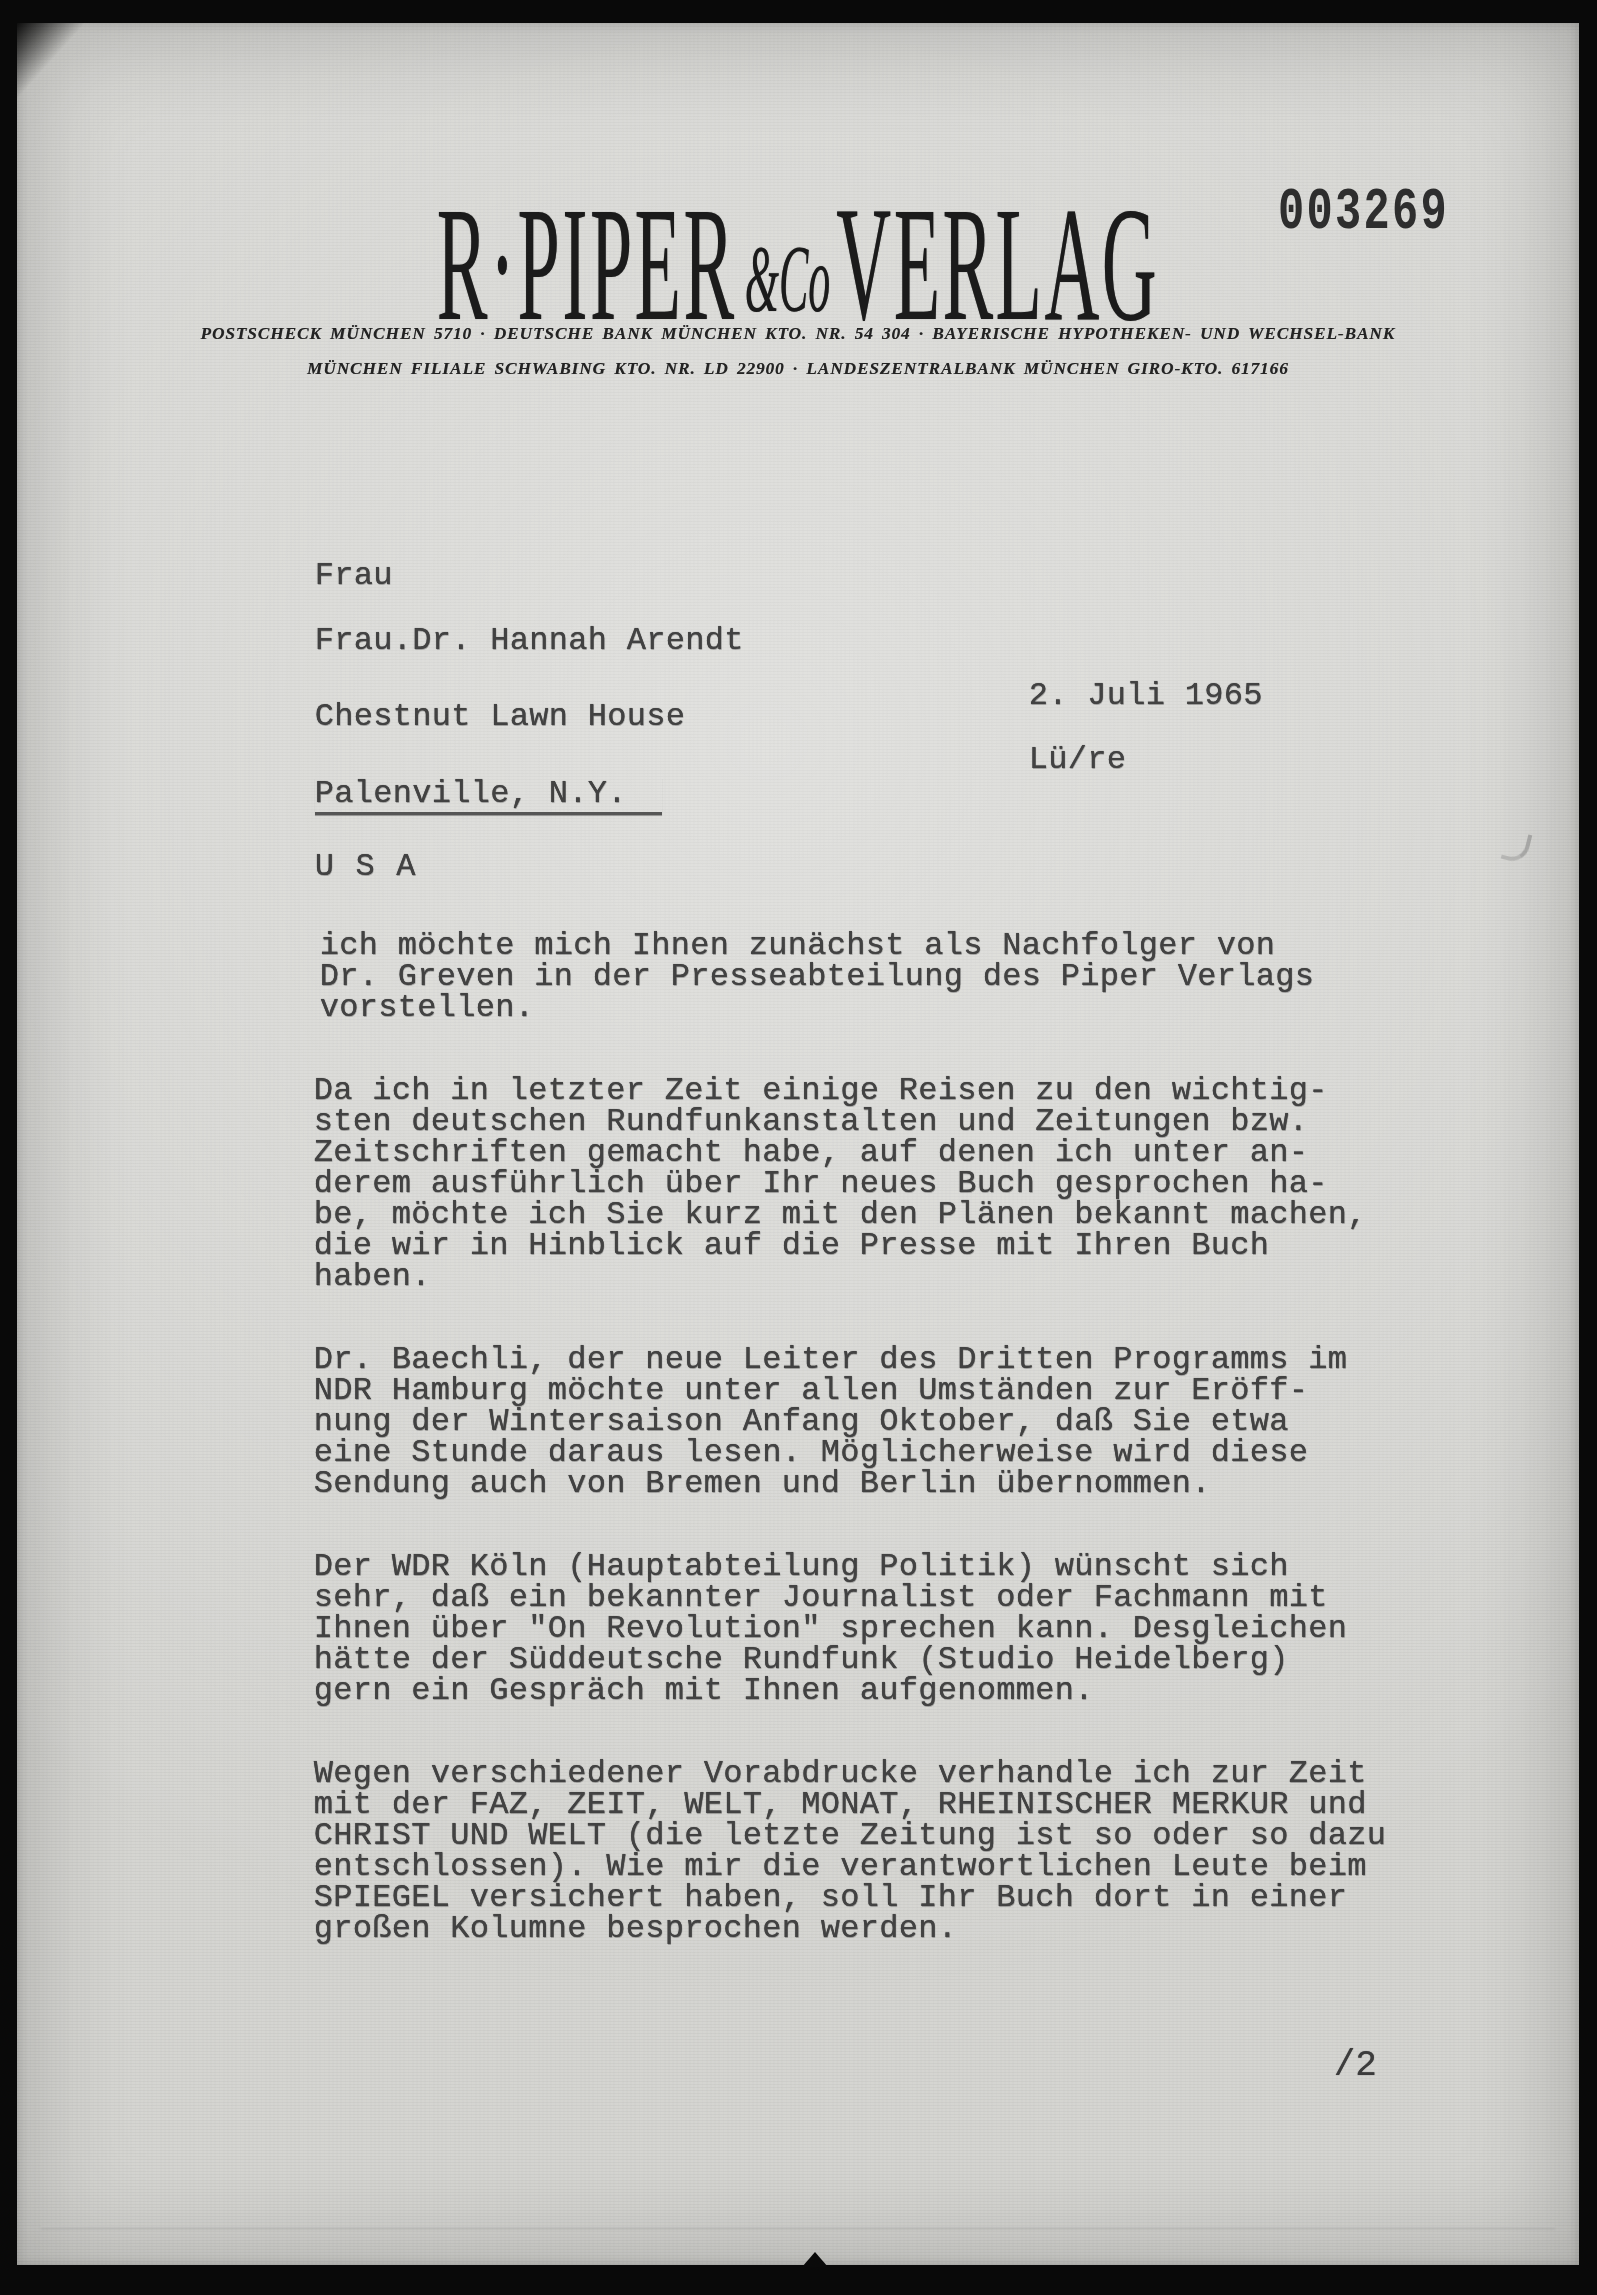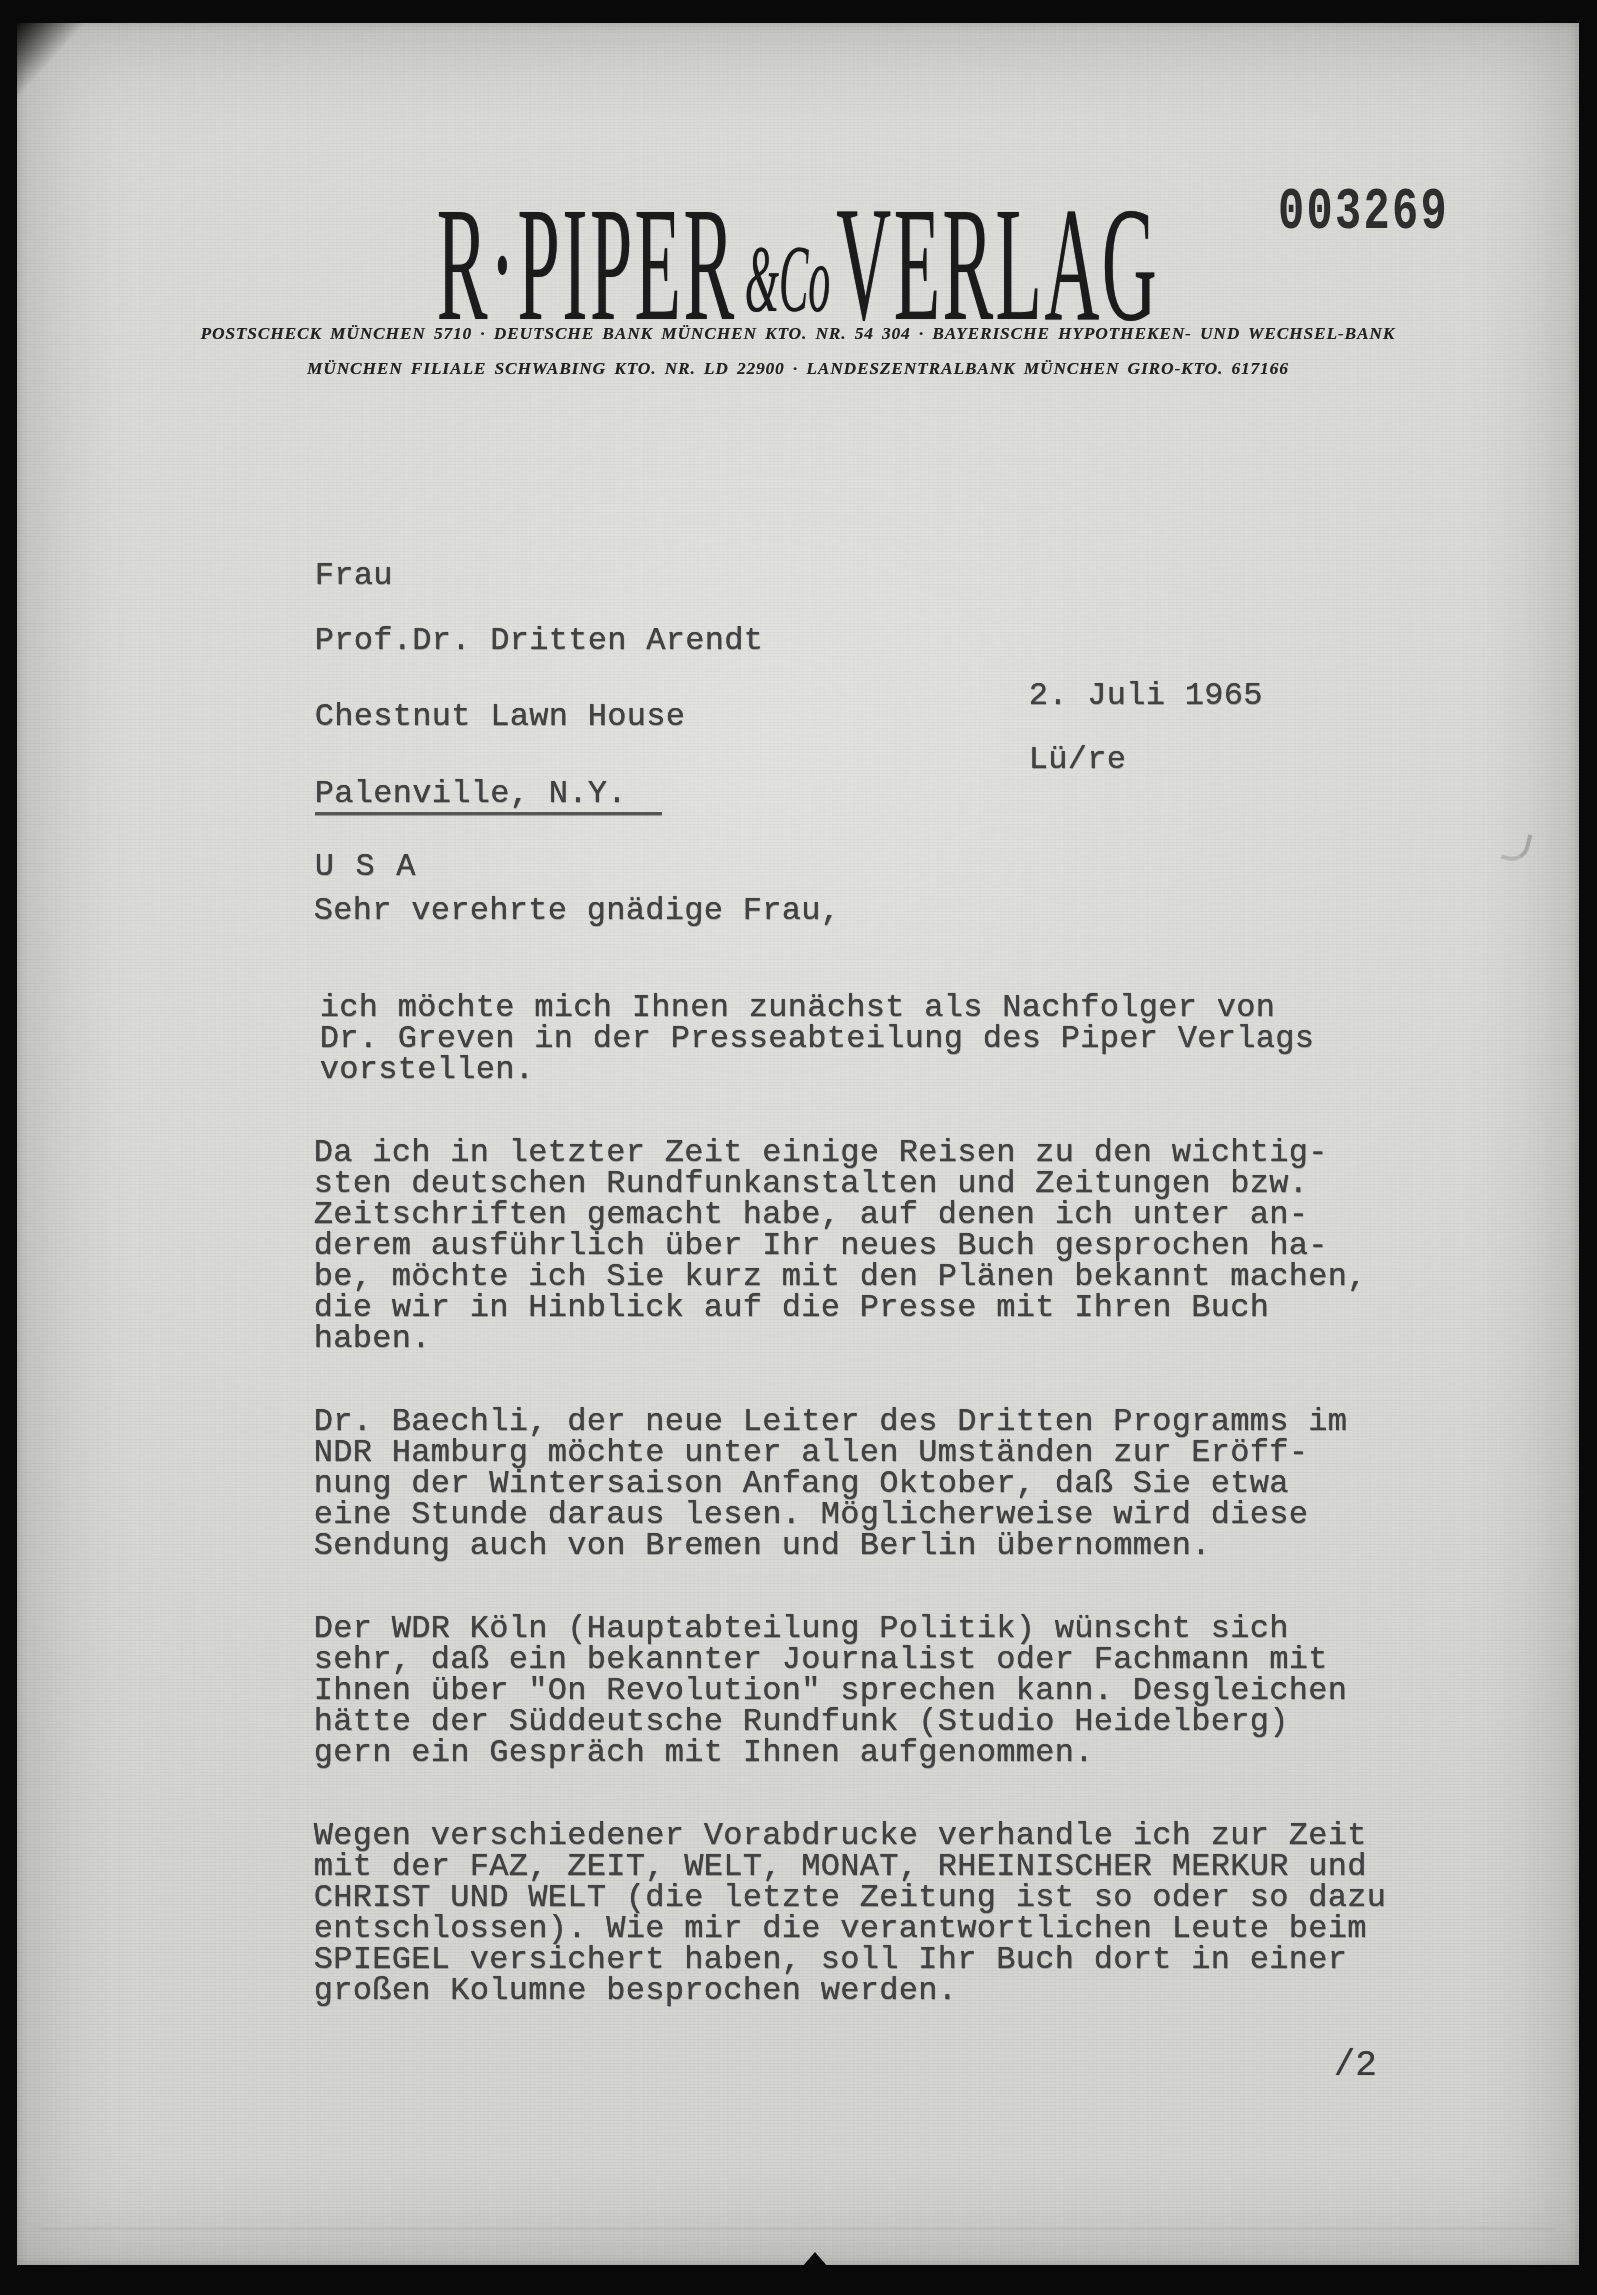--- a/index.html
+++ b/index.html
@@ -144,33 +144,32 @@
 
   <div class="stamp">003269</div>
 
   <div class="info-lines">
     <div>POSTSCHECK MÜNCHEN 5710 · DEUTSCHE BANK MÜNCHEN KTO. NR. 54 304 · BAYERISCHE HYPOTHEKEN- UND WECHSEL-BANK</div>
     <div>MÜNCHEN FILIALE SCHWABING KTO. NR. LD 22900 · LANDESZENTRALBANK MÜNCHEN GIRO-KTO. 617166</div>
   </div>
 
   <div class="recipient typed">
     <div class="addr-line">Frau</div>
-    <div class="addr-line gap-s">Prof.Dr. Dritten Arendt</div>
+    <div class="addr-line gap-s">Frau.Dr. Hannah Arendt</div>
     <div class="addr-line gap-m">Chestnut Lawn House</div>
     <div class="addr-line gap-l"><span class="city-underline">Palenville, N.Y.</span></div>
     <div class="addr-line gap-xs country">U S A</div>
   </div>
 
   <div class="dateline typed">
     <div>2. Juli 1965</div>
     <div>Lü/re</div>
   </div>
 
   <div class="letter-body typed">
-    <div class="salutation">Sehr verehrte gnädige Frau,</div>
     <div class="para first">ich möchte mich Ihnen zunächst als Nachfolger von
 Dr. Greven in der Presseabteilung des Piper Verlags
 vorstellen.</div>
     <div class="para">Da ich in letzter Zeit einige Reisen zu den wichtig-
 sten deutschen Rundfunkanstalten und Zeitungen bzw.
 Zeitschriften gemacht habe, auf denen ich unter an-
 derem ausführlich über Ihr neues Buch gesprochen ha-
 be, möchte ich Sie kurz mit den Plänen bekannt machen,
 die wir in Hinblick auf die Presse mit Ihren Buch
 haben.</div>

